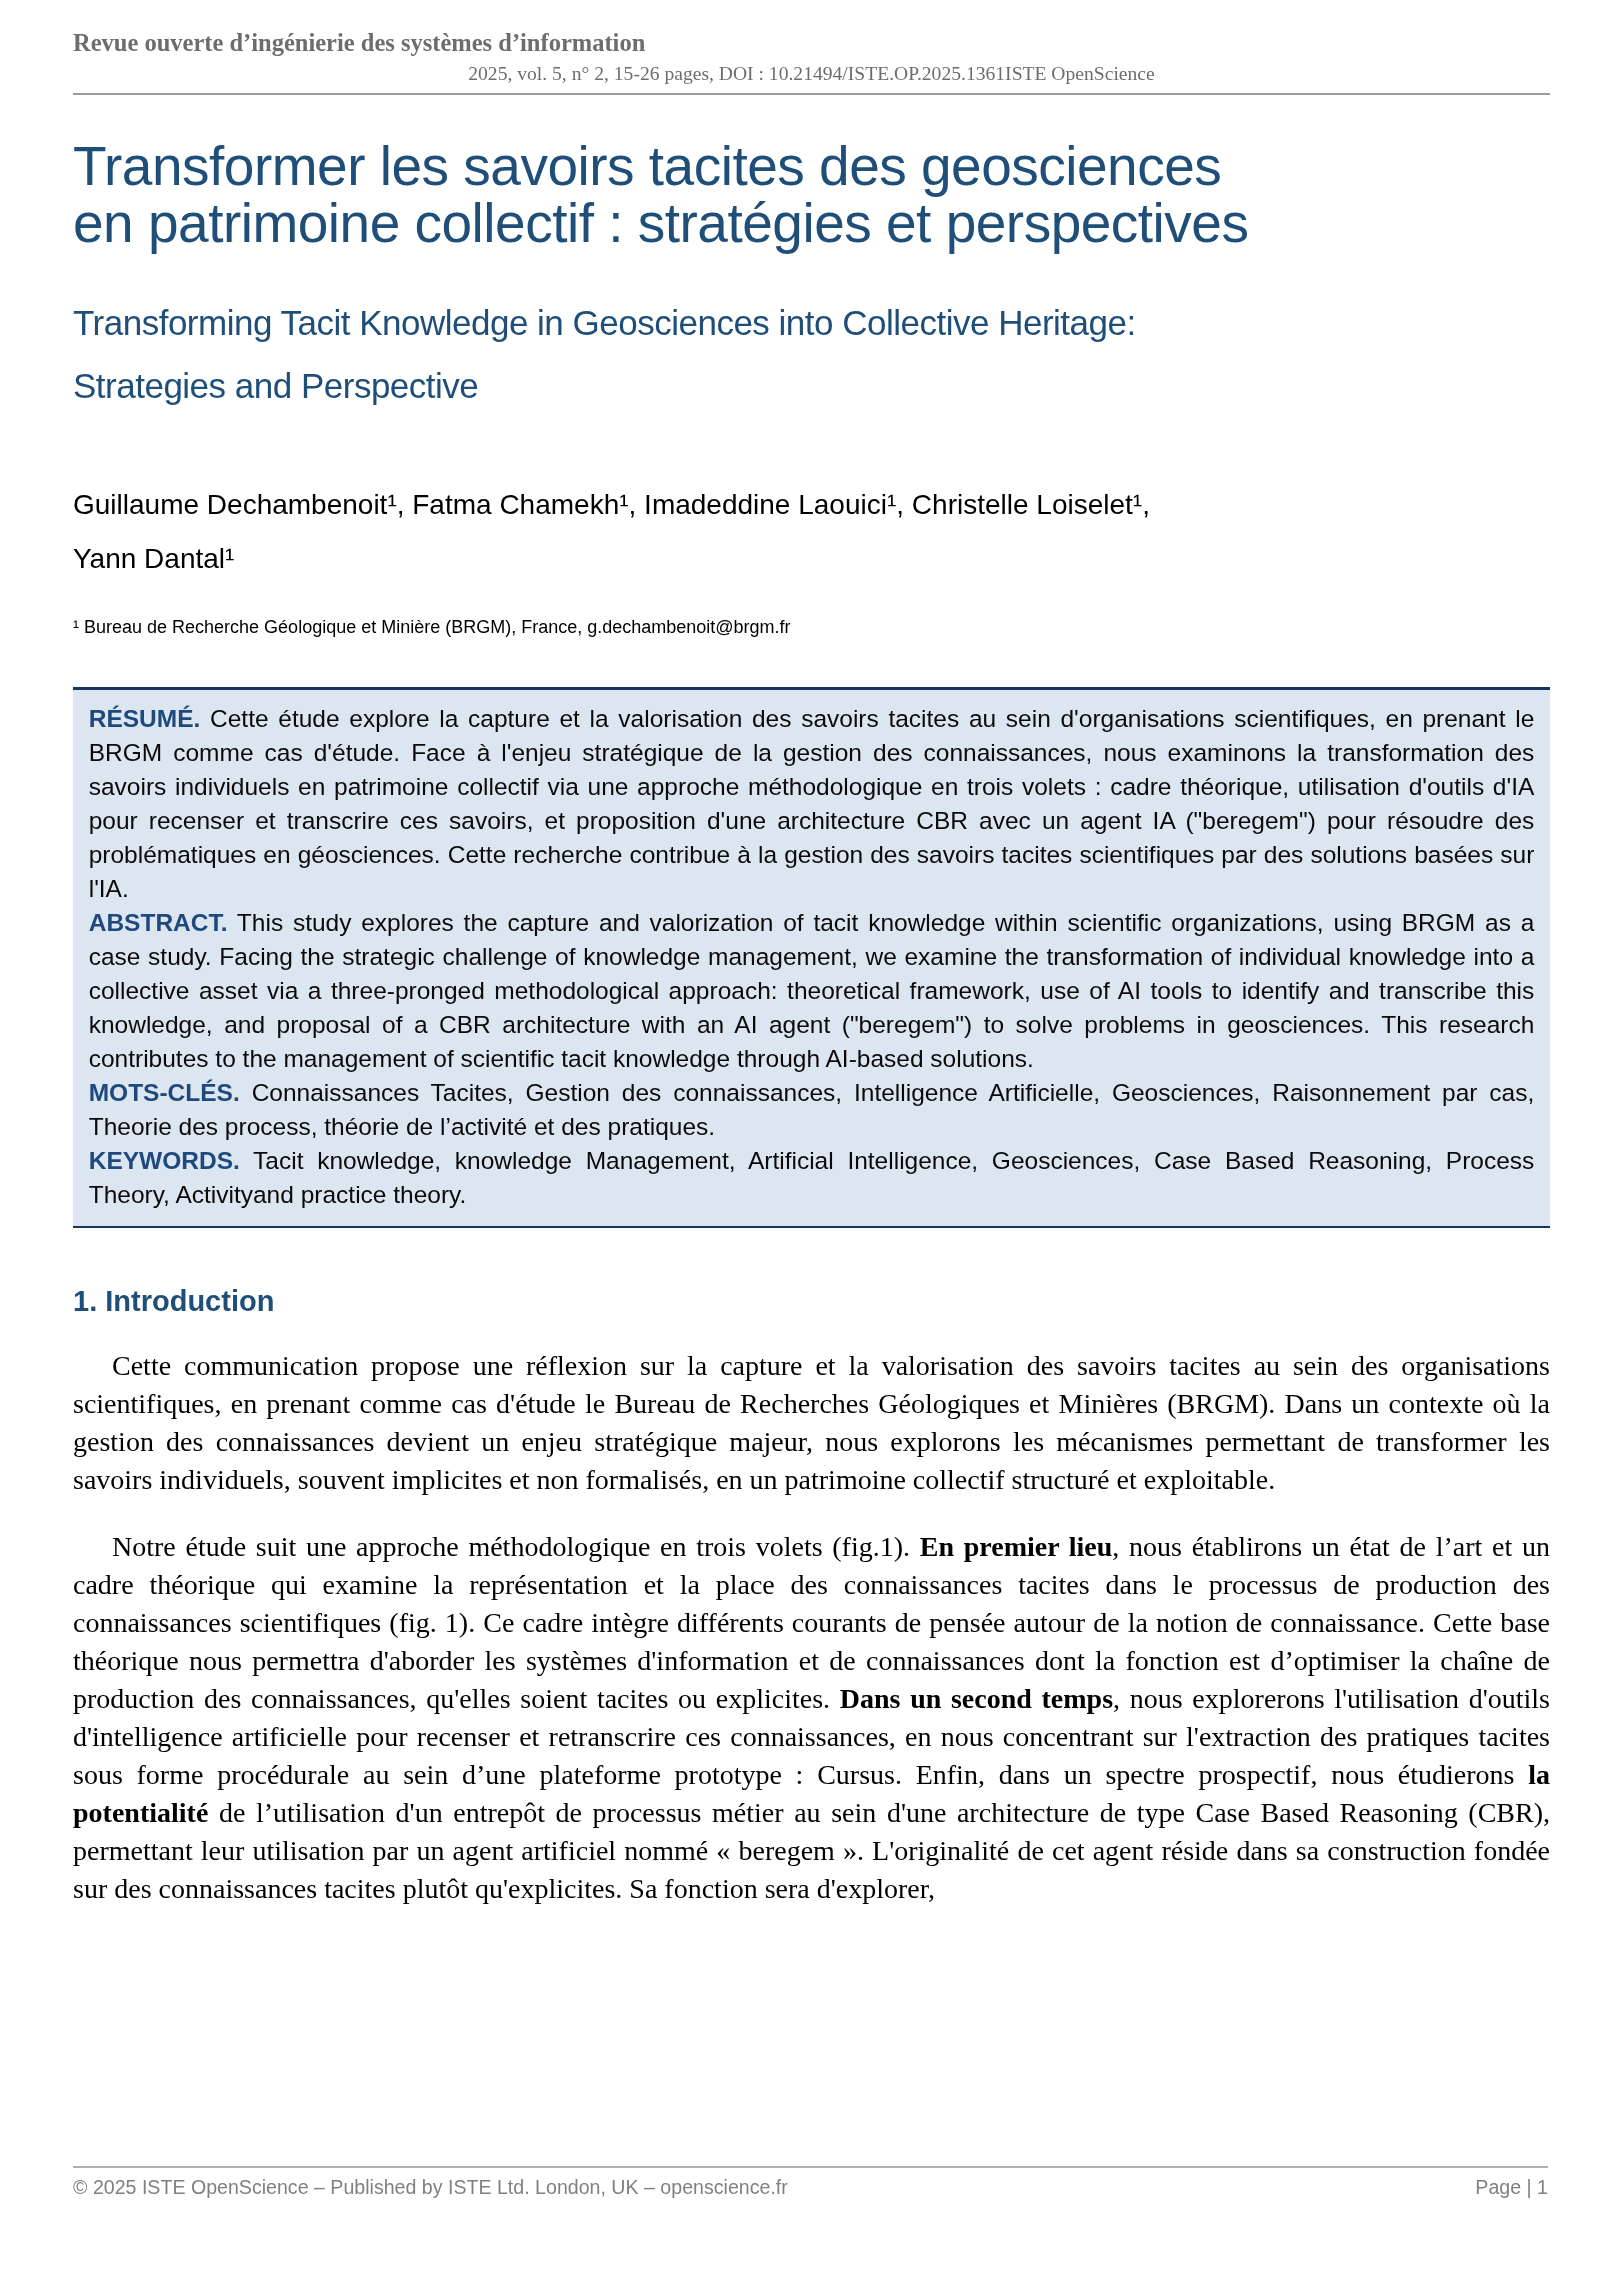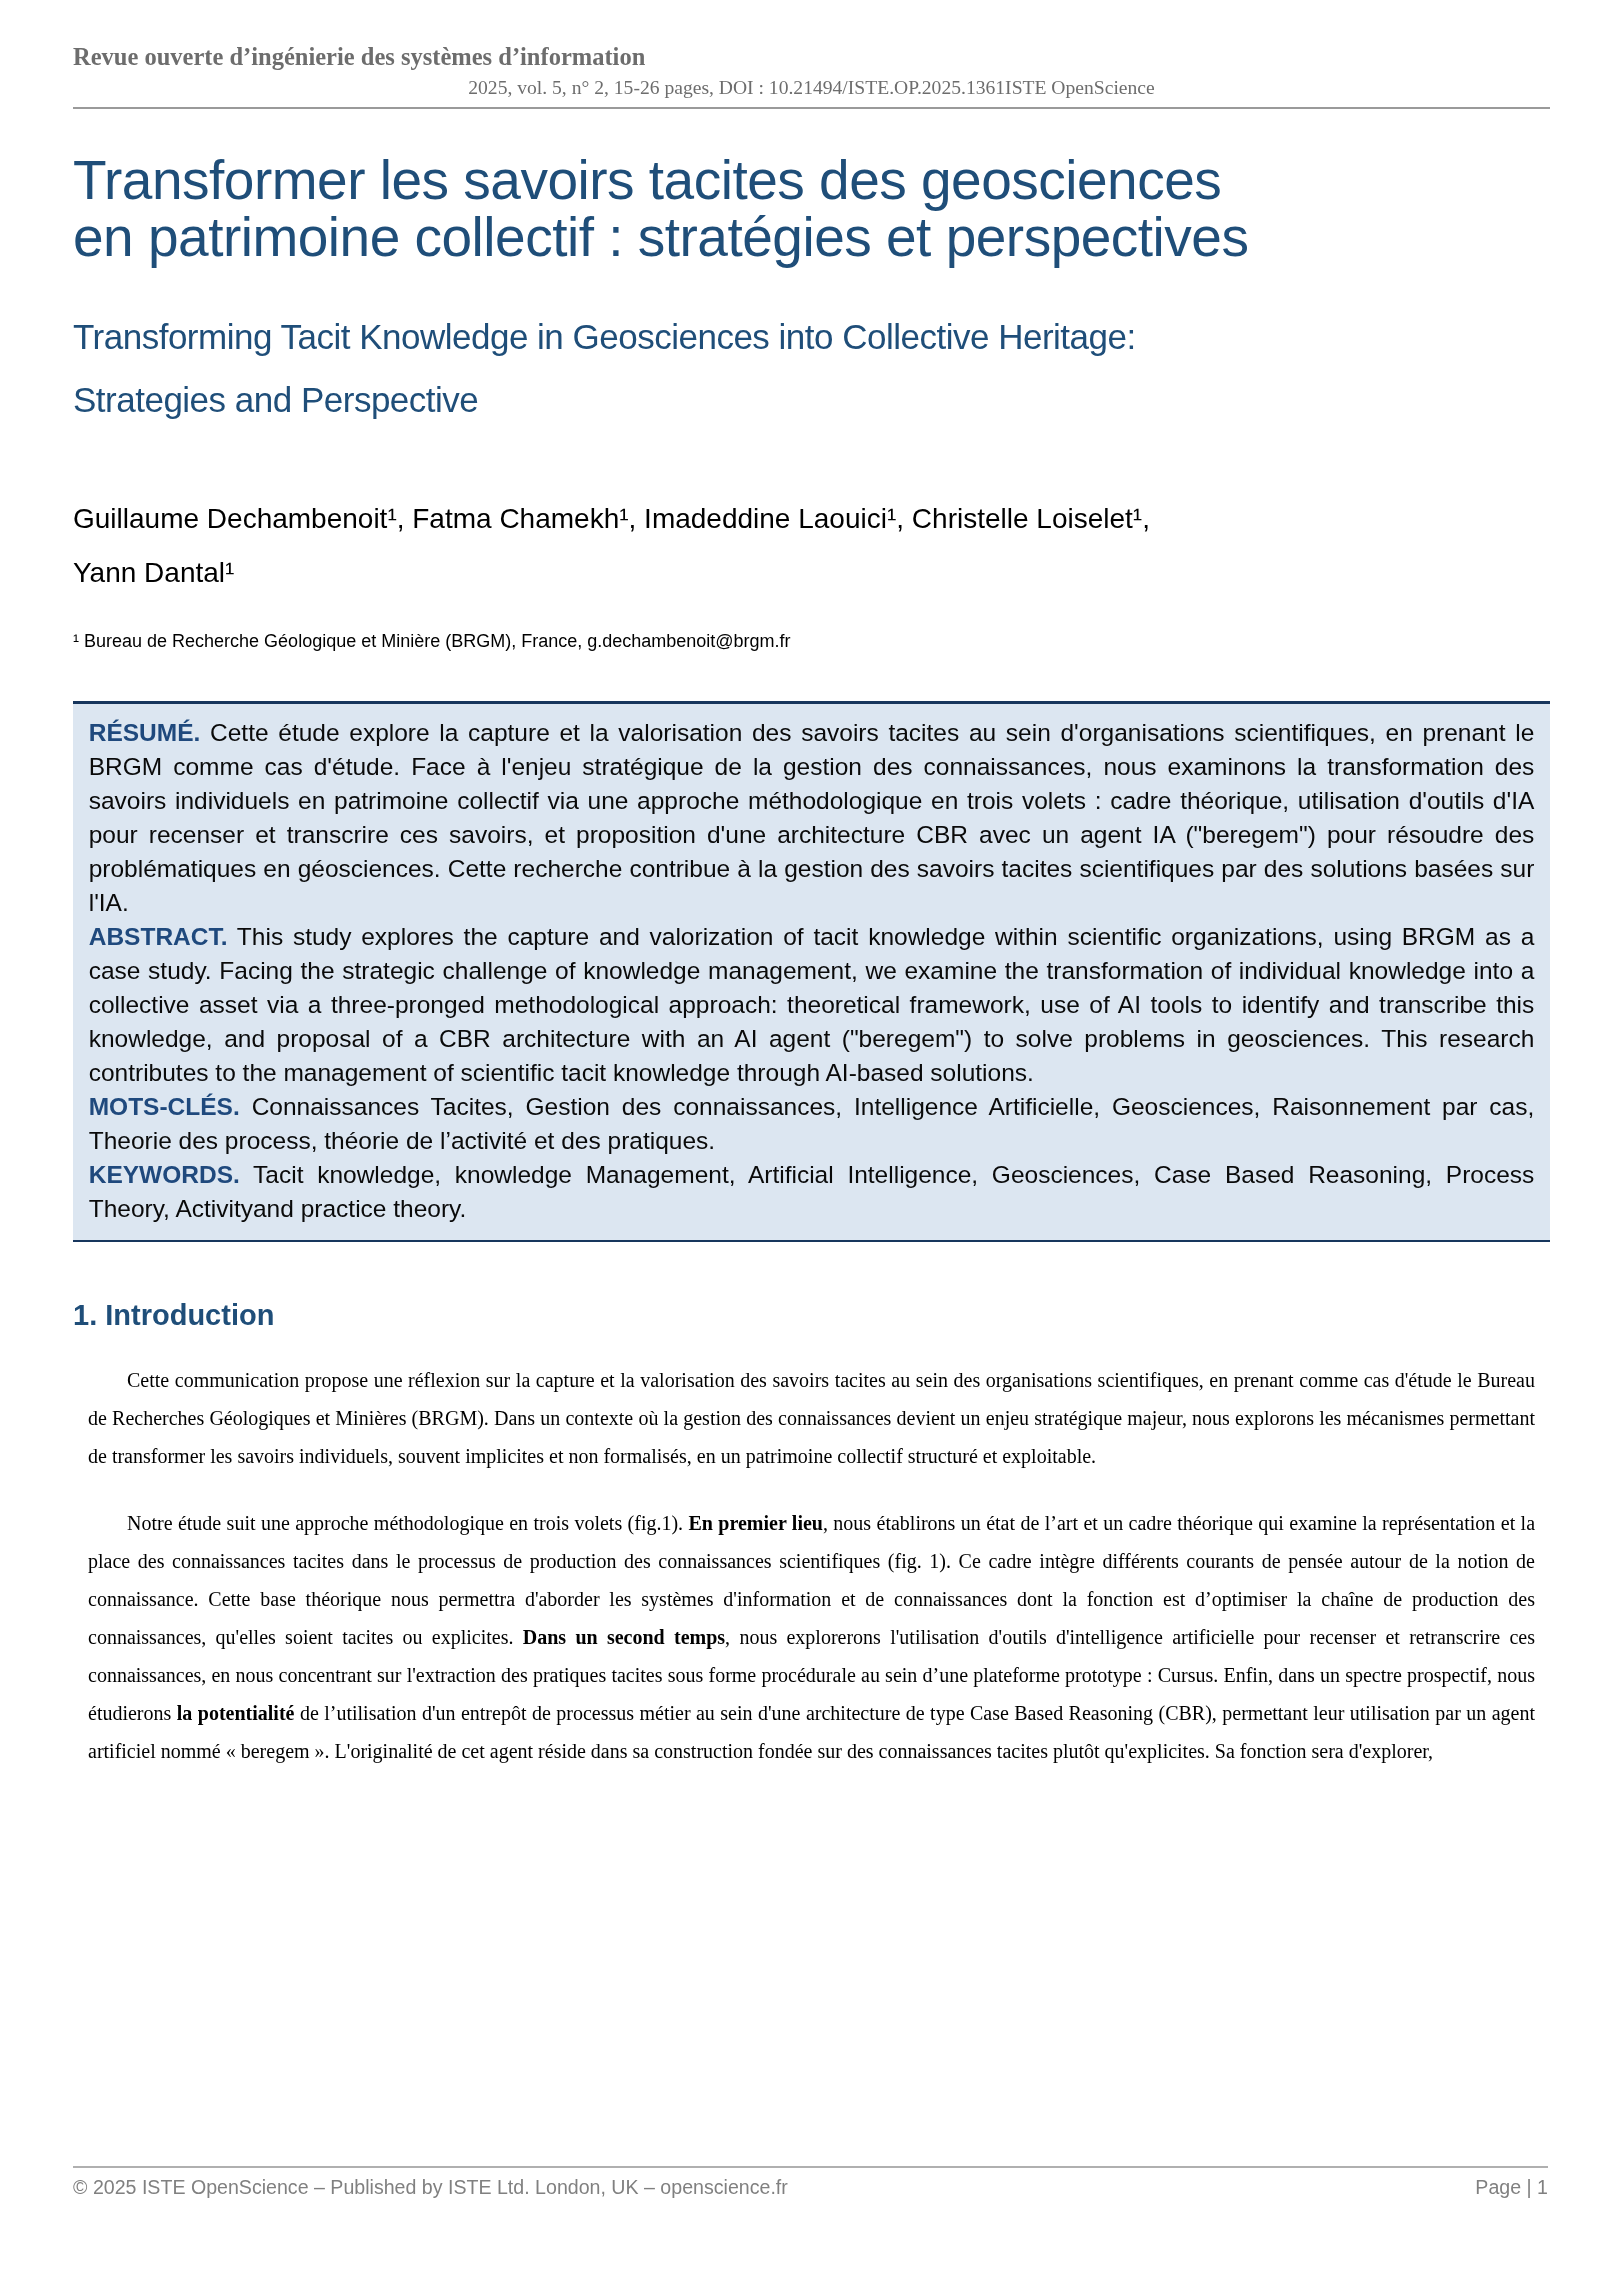--- a/index.html
+++ b/index.html
@@ -11,21 +11,21 @@
     --header_gray:#6D6D6D;
     --footer_gray:#808080;
     --rule_gray:#9A9A9A;
   }
   *{box-sizing:border-box;}
   html,body{margin:0;padding:0;background:#ffffff;}
   body{
     width:1621px;height:2293px;position:relative;overflow:hidden;
     font-family:"Liberation Serif",serif;color:#000;
   }
-  .page{position:absolute;inset:0;padding:43px 71px 0 73px;}
+  .page{position:absolute;inset:0;padding:29px 71px 0 73px;}
 
   
   .journal-name{
     font-family:"Liberation Serif",serif;font-weight:bold;
     font-size:24.5px;color:var(--header_gray);
   }
   .header-row{
     display:flex;justify-content:center;align-items:baseline;
     margin-top:5.9px;font-family:"Liberation Serif",serif;
     font-size:19.6px;color:var(--header_gray);
@@ -66,22 +66,22 @@
     text-align:justify;margin:0;color:#0a0a0a;
   }
   .abs-label{font-weight:bold;color:var(--label_navy);}
 
   
   .section-heading{
     font-family:"Liberation Sans",sans-serif;font-weight:bold;
     font-size:29px;color:var(--heading_navy);margin:57px 0 0;
   }
   .body-para{
-    font-family:"Liberation Serif",serif;font-size:20px;line-height:38px;
-    text-align:justify;text-indent:39px;margin:29px 15px 0;color:#000;
+    font-family:"Liberation Serif",serif;font-size:28px;line-height:38px;
+    text-align:justify;text-indent:39px;margin:29px 0 0;color:#000;
   }
   .body-para b{font-weight:bold;}
 
   
   .page-footer{position:absolute;left:73px;right:73px;top:2166px;}
   .footer-rule{height:0;border-top:2px solid #B0B0B0;}
   .footer-row{
     display:flex;justify-content:space-between;align-items:baseline;
     margin-top:7.8px;font-family:"Liberation Sans",sans-serif;
     font-size:19.6px;color:var(--footer_gray);

